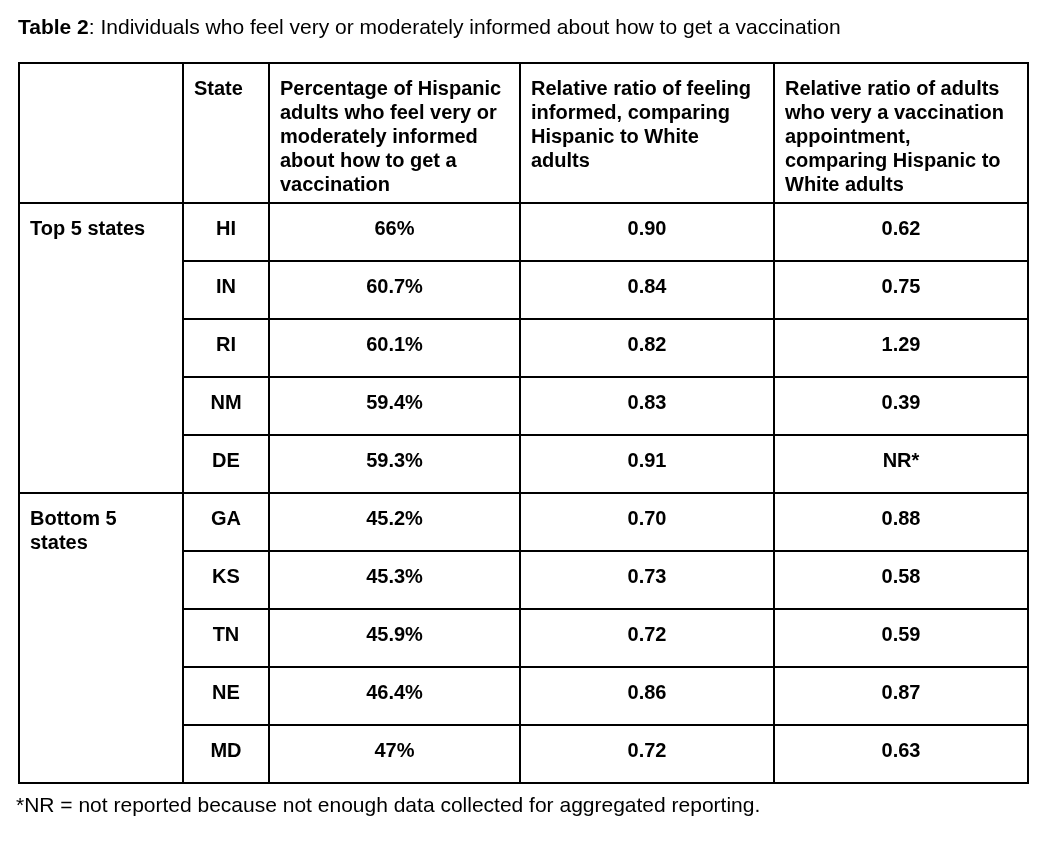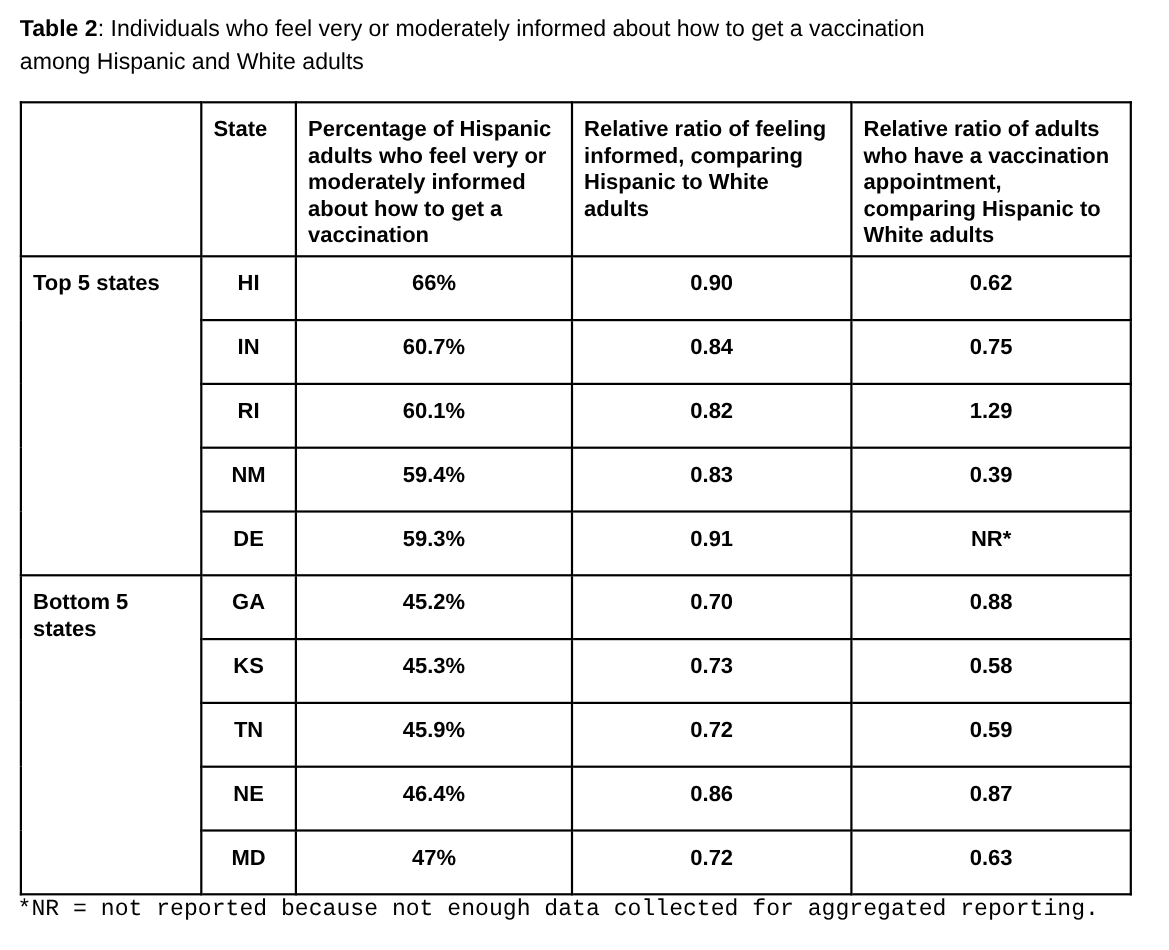--- a/index.html
+++ b/index.html
@@ -39,51 +39,50 @@
     font-weight: bold;
     padding: 12px 10px 6px 10px;
     overflow: hidden;
   }
   tr.header-row { height: 136px; }
   tr.data-row { height: 58px; margin-top: 39px; }
   th { text-align: left; }
   td.group-cell { text-align: left; }
   td.val-cell { text-align: center; border-radius: 21px; }
   .footnote {
+    margin-top: 7px;
     margin-left: -2px;
     font-size: 21px;
     line-height: 28px;
-    font-family: Liberation Mono, monospace;
   }
 </style>
 </head>
 <body>
 
 <div class="page">
 
   <p class="title"><span class="title-bold">Table 2</span><span>: Individuals who feel very or moderately informed about how to get a vaccination</span><br>
-    <span>among Hispanic and White adults</span>
   </p>
 
   <table class="data-table">
     <colgroup>
       <col style="width:164px">
       <col style="width:86px">
       <col style="width:251px">
       <col style="width:254px">
       <col style="width:254px">
     </colgroup>
 
     <tbody>
         <tr class="header-row">
       <th></th>
       <th>State</th>
       <th>Percentage of Hispanic adults who feel very or moderately informed about how to get a vaccination</th>
       <th>Relative ratio of feeling informed, comparing Hispanic to White adults</th>
-      <th>Relative ratio of adults who have a vaccination appointment, comparing Hispanic to White adults</th>
+      <th>Relative ratio of adults who very a vaccination appointment, comparing Hispanic to White adults</th>
     </tr>
 
     <tr class="data-row">
       <td class="group-cell" rowspan="5">Top 5 states</td>
       <td class="val-cell">HI</td>
       <td class="val-cell">66%</td>
       <td class="val-cell">0.90</td>
       <td class="val-cell">0.62</td>
     </tr>
     <tr class="data-row">

